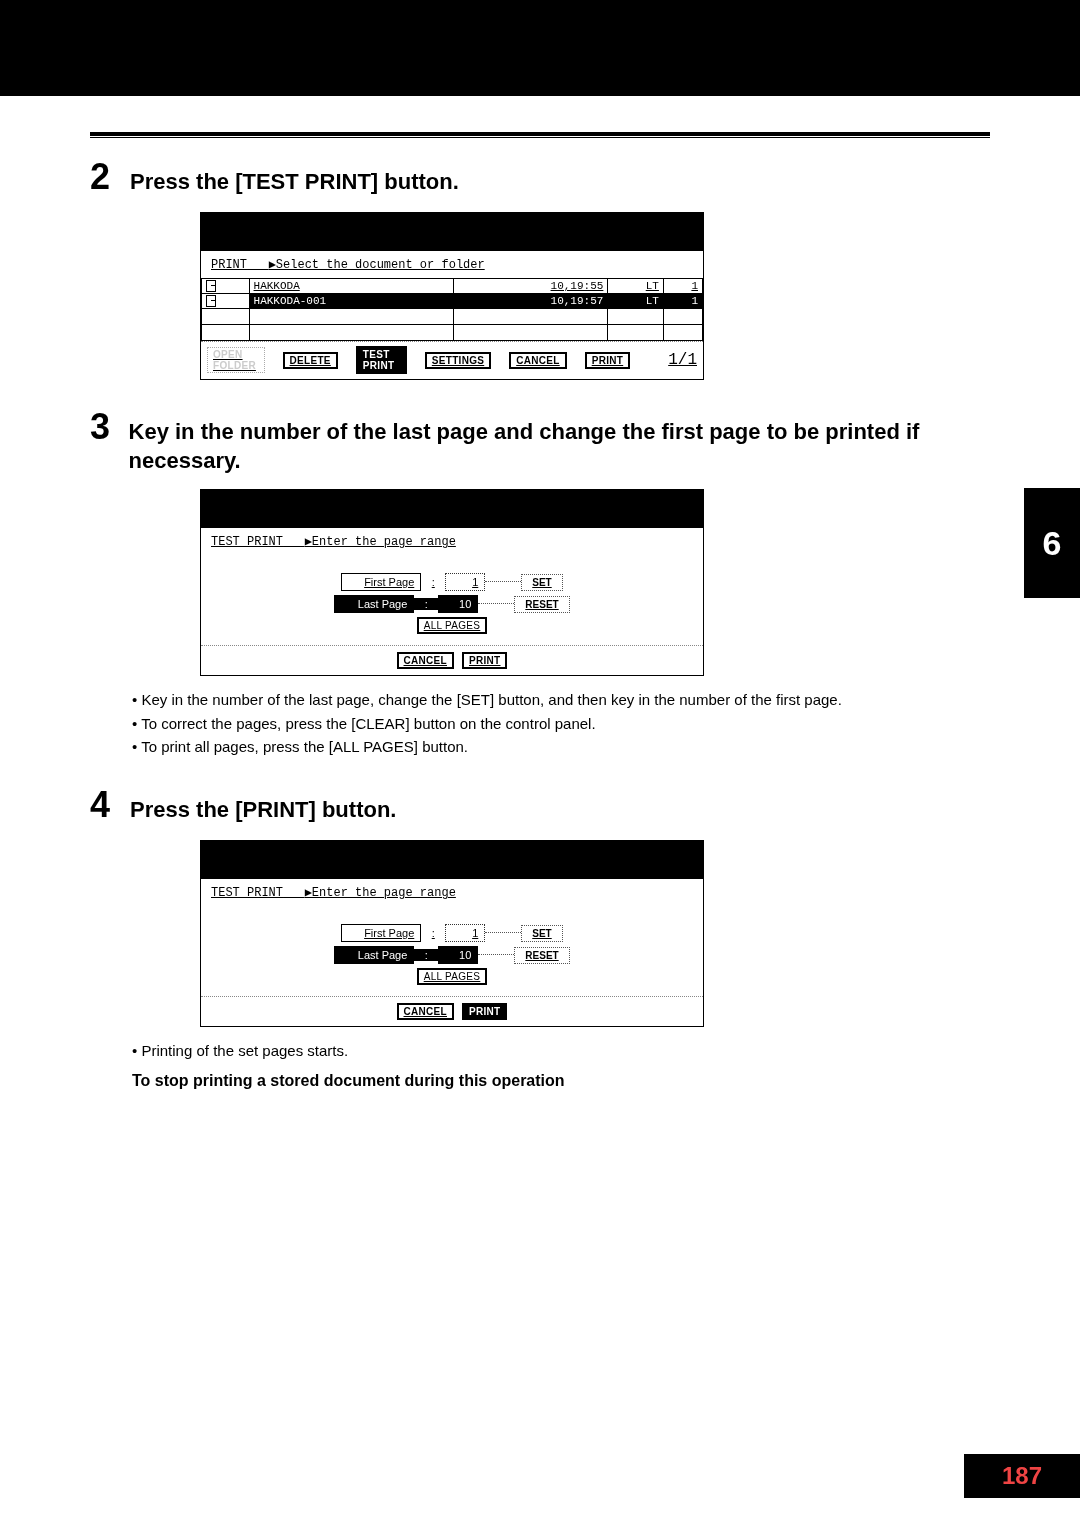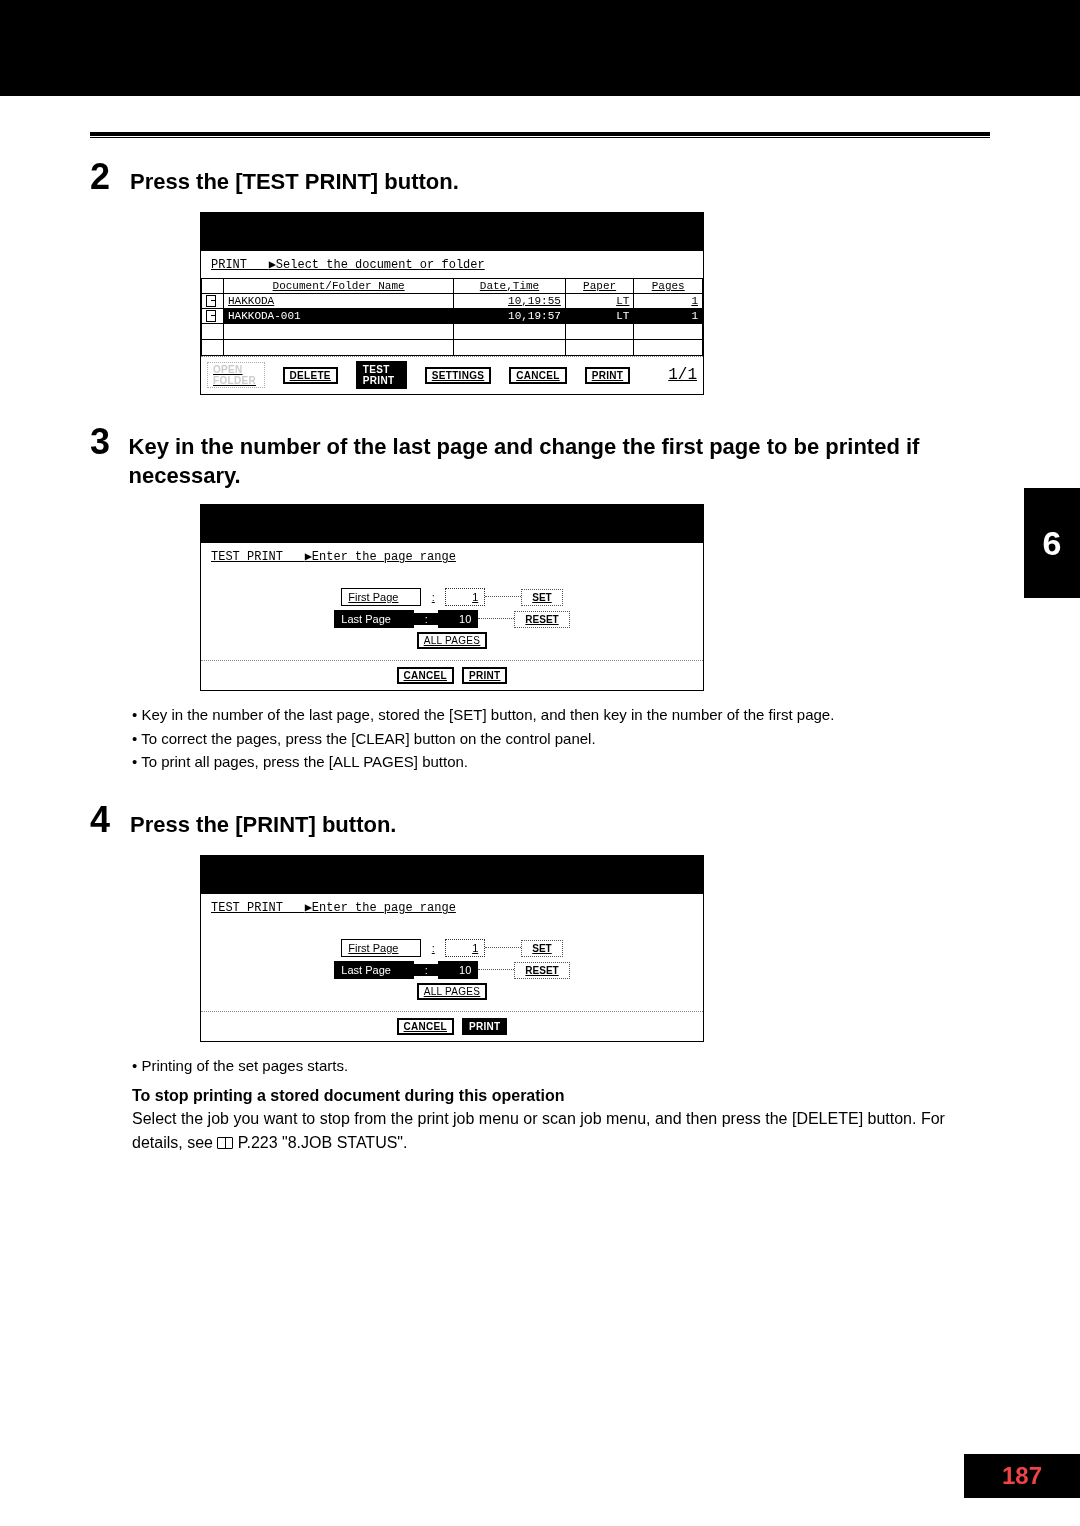--- a/index.html
+++ b/index.html
@@ -134,21 +134,21 @@
       justify-content: center;
       gap: 0;
       margin-bottom: 4px;
       font-family: Arial, sans-serif;
       font-size: 11px;
     }
     .label-box {
       border: 1px solid #000;
       padding: 2px 6px;
       min-width: 80px;
-      text-align: left;
+      text-align: right;
     }
     .label-dark { background: #000; color: #fff; }
     .colon { width: 24px; text-align: center; }
     .value-box {
       min-width: 40px;
       text-align: right;
       padding: 2px 6px;
     }
     .value-border { border: 1px dotted #333; }
     .value-dark { background: #000; color: #fff; border: 1px solid #000; }
@@ -255,27 +255,20 @@
     </div>
 
     <div class="screen">
       <div class="screen-header"></div>
       <div class="screen-prompt">
         <span>PRINT</span>&nbsp;&nbsp;
         <span>▶Select the document or folder</span>
       </div>
       <table class="table">
         <tbody>
-            <tr>
-          <th class="col-icon"></th>
-          <th class="col-name">Document/Folder Name</th>
-          <th>Date,Time</th>
-          <th>Paper</th>
-          <th>Pages</th>
-        </tr>
         <tr>
           <td><span class="doc-icon"></span></td>
           <td class="col-name">HAKKODA</td>
           <td class="col-date">10,19:55</td>
           <td class="col-paper">LT</td>
           <td class="col-pages">1</td>
         </tr>
         <tr class="sel">
           <td style="background:#fff"><span class="doc-icon"></span></td>
           <td class="col-name">HAKKODA-001</td>
@@ -342,21 +335,21 @@
           <span class="btn" style="font-weight:normal">ALL PAGES</span>
         </div>
       </div>
       <div class="bottom-row">
         <span class="btn">CANCEL</span>
         <span class="btn">PRINT</span>
       </div>
     </div>
 
     <ul class="bullet-list">
-      <li>Key in the number of the last page, stored the [SET] button, and then key in the number of the first page.</li>
+      <li>Key in the number of the last page, change the [SET] button, and then key in the number of the first page.</li>
       <li>To correct the pages, press the [CLEAR] button on the control panel.</li>
       <li>To print all pages, press the [ALL PAGES] button.</li>
     </ul>
   </div>
 
   <div class="step">
     <div class="step-head">
       <div class="step-num">4</div>
       <div class="step-title">Press the [PRINT] button.</div>
     </div>
@@ -390,23 +383,18 @@
         <span class="btn">CANCEL</span>
         <span class="btn dark">PRINT</span>
       </div>
     </div>
 
     <ul class="bullet-list">
       <li>Printing of the set pages starts.</li>
     </ul>
 
     <div class="sub-strong">To stop printing a stored document during this operation</div>
-    <div class="sub-text">
-      <span>Select the job you want to stop from the print job menu or scan job menu, and then press the [DELETE] button. For details, see </span>
-      <span class="book-icon"></span>
-      <span> P.223 "8.JOB STATUS".</span>
-    </div>
   </div>
 
 </div>
 
 <div class="side-tab">6</div>
 <div class="page-footer">187</div>
 
 </body></html>

